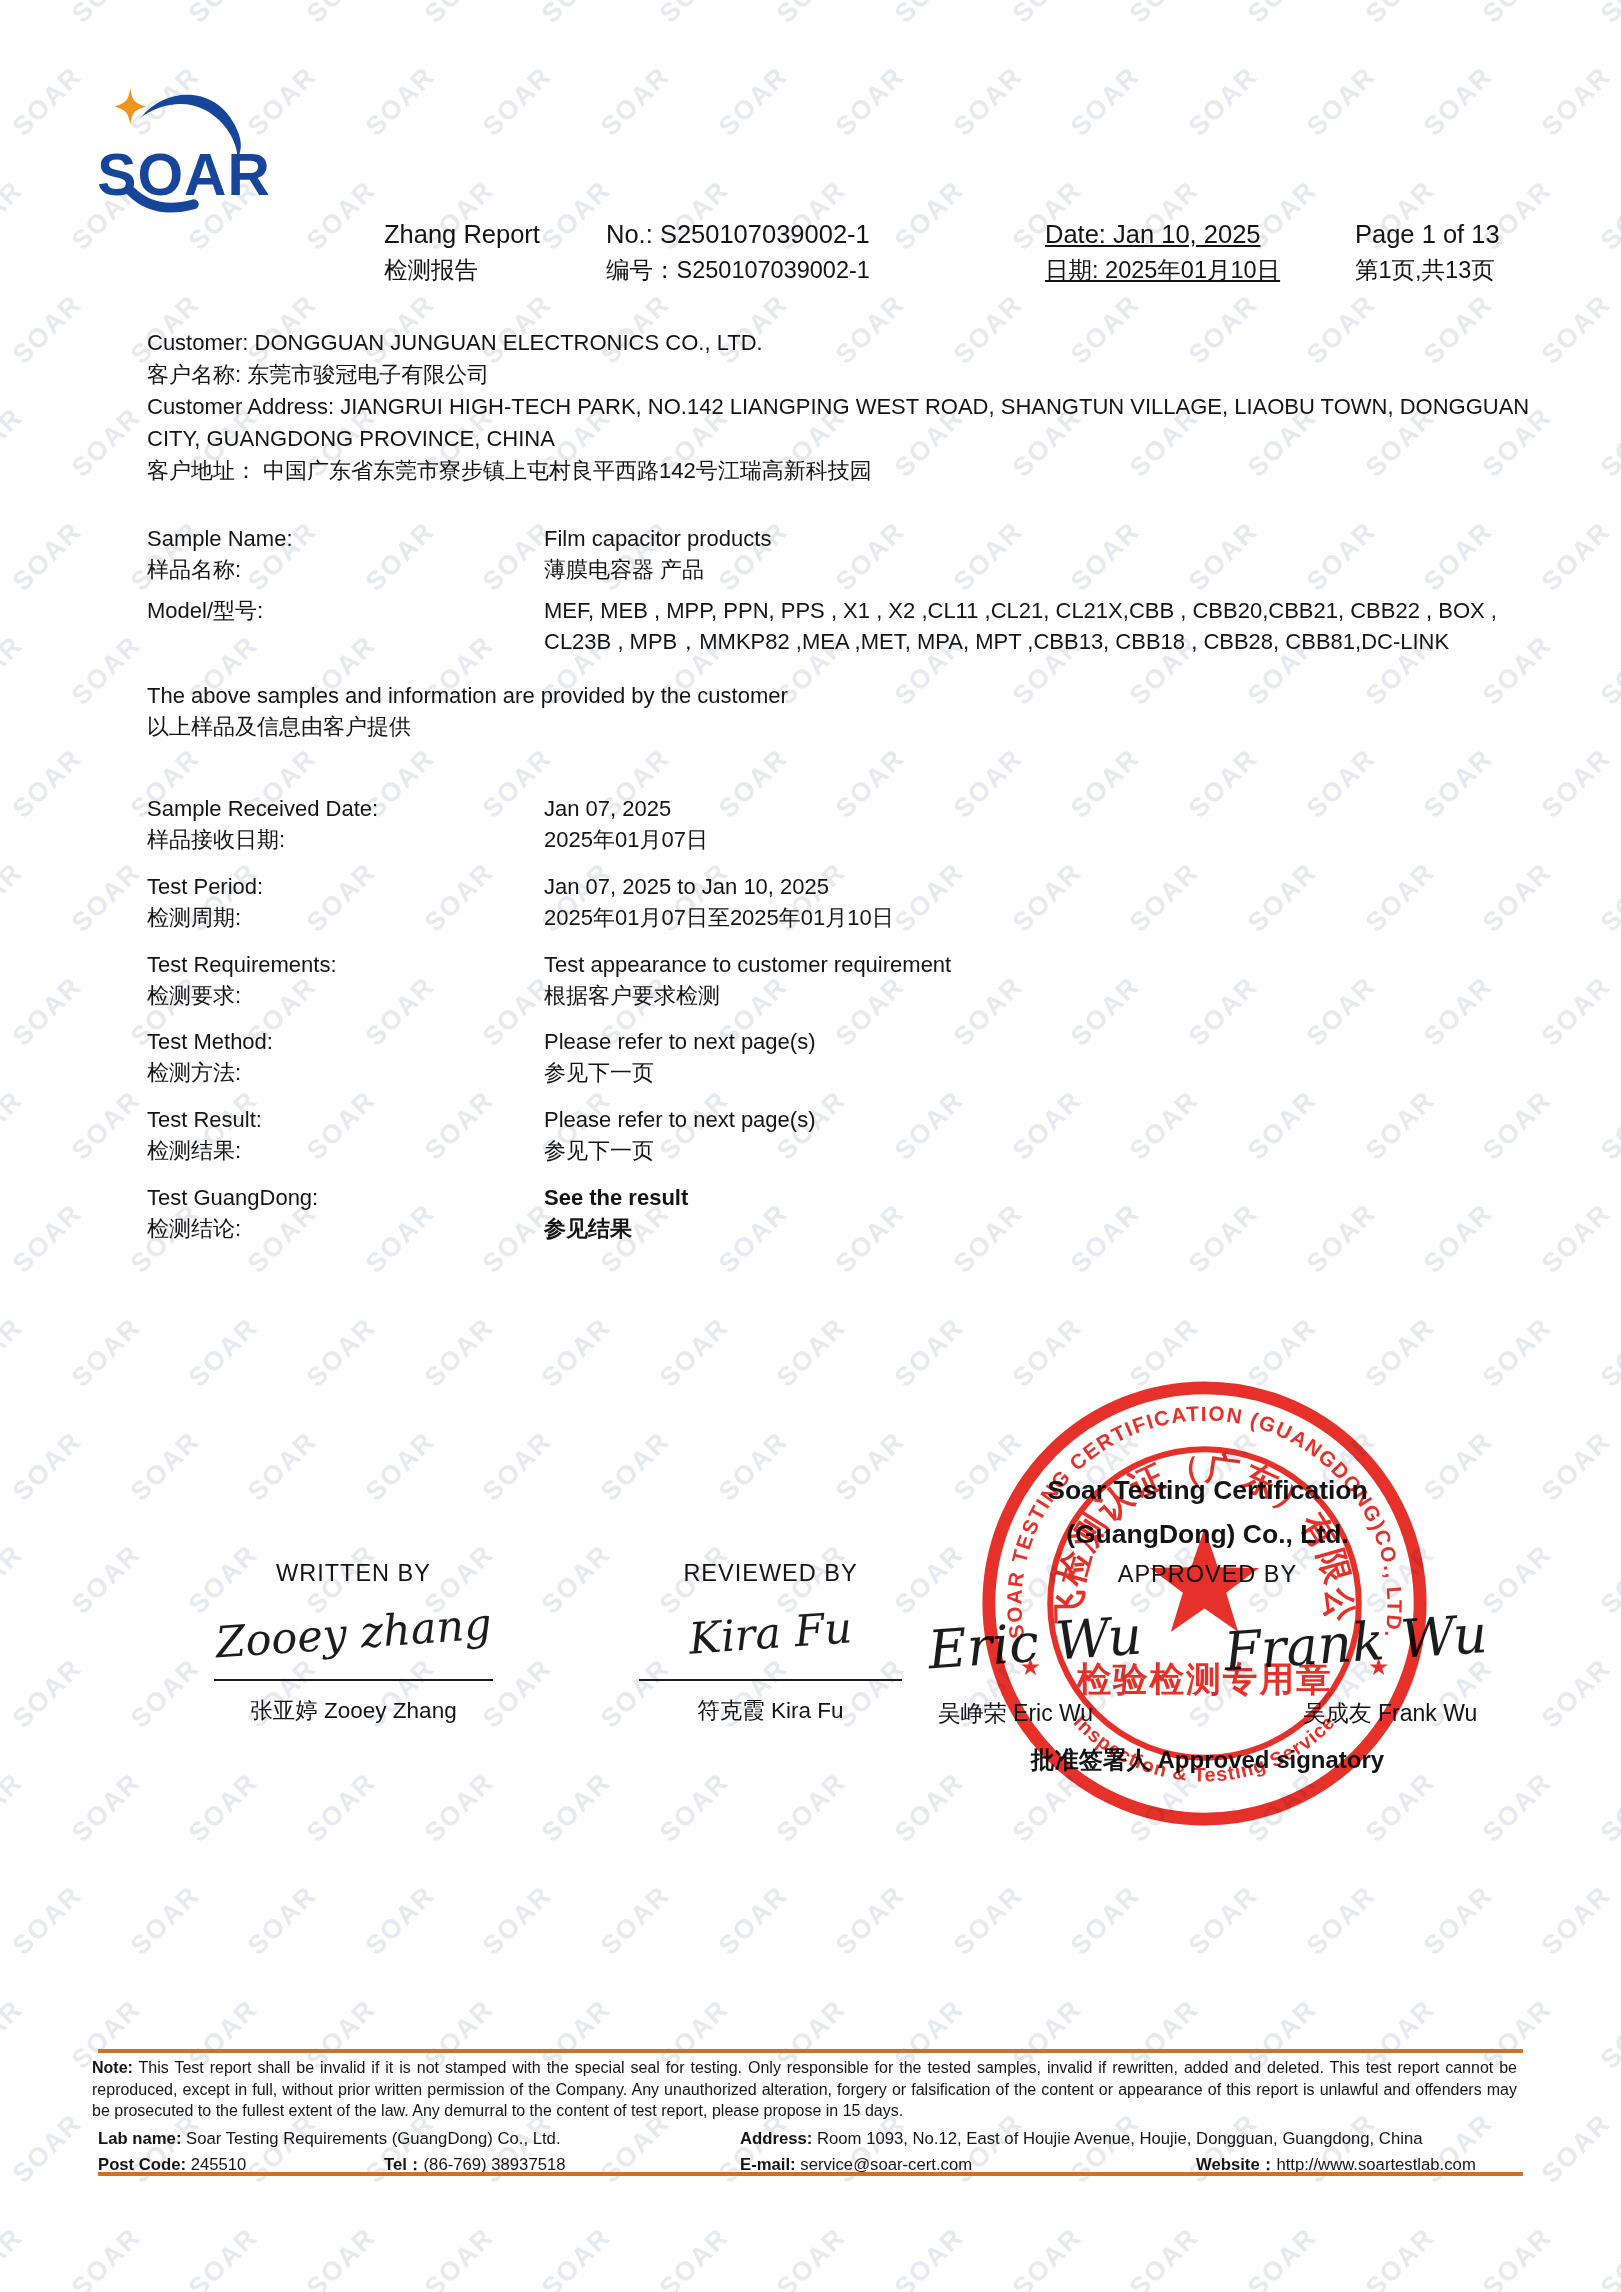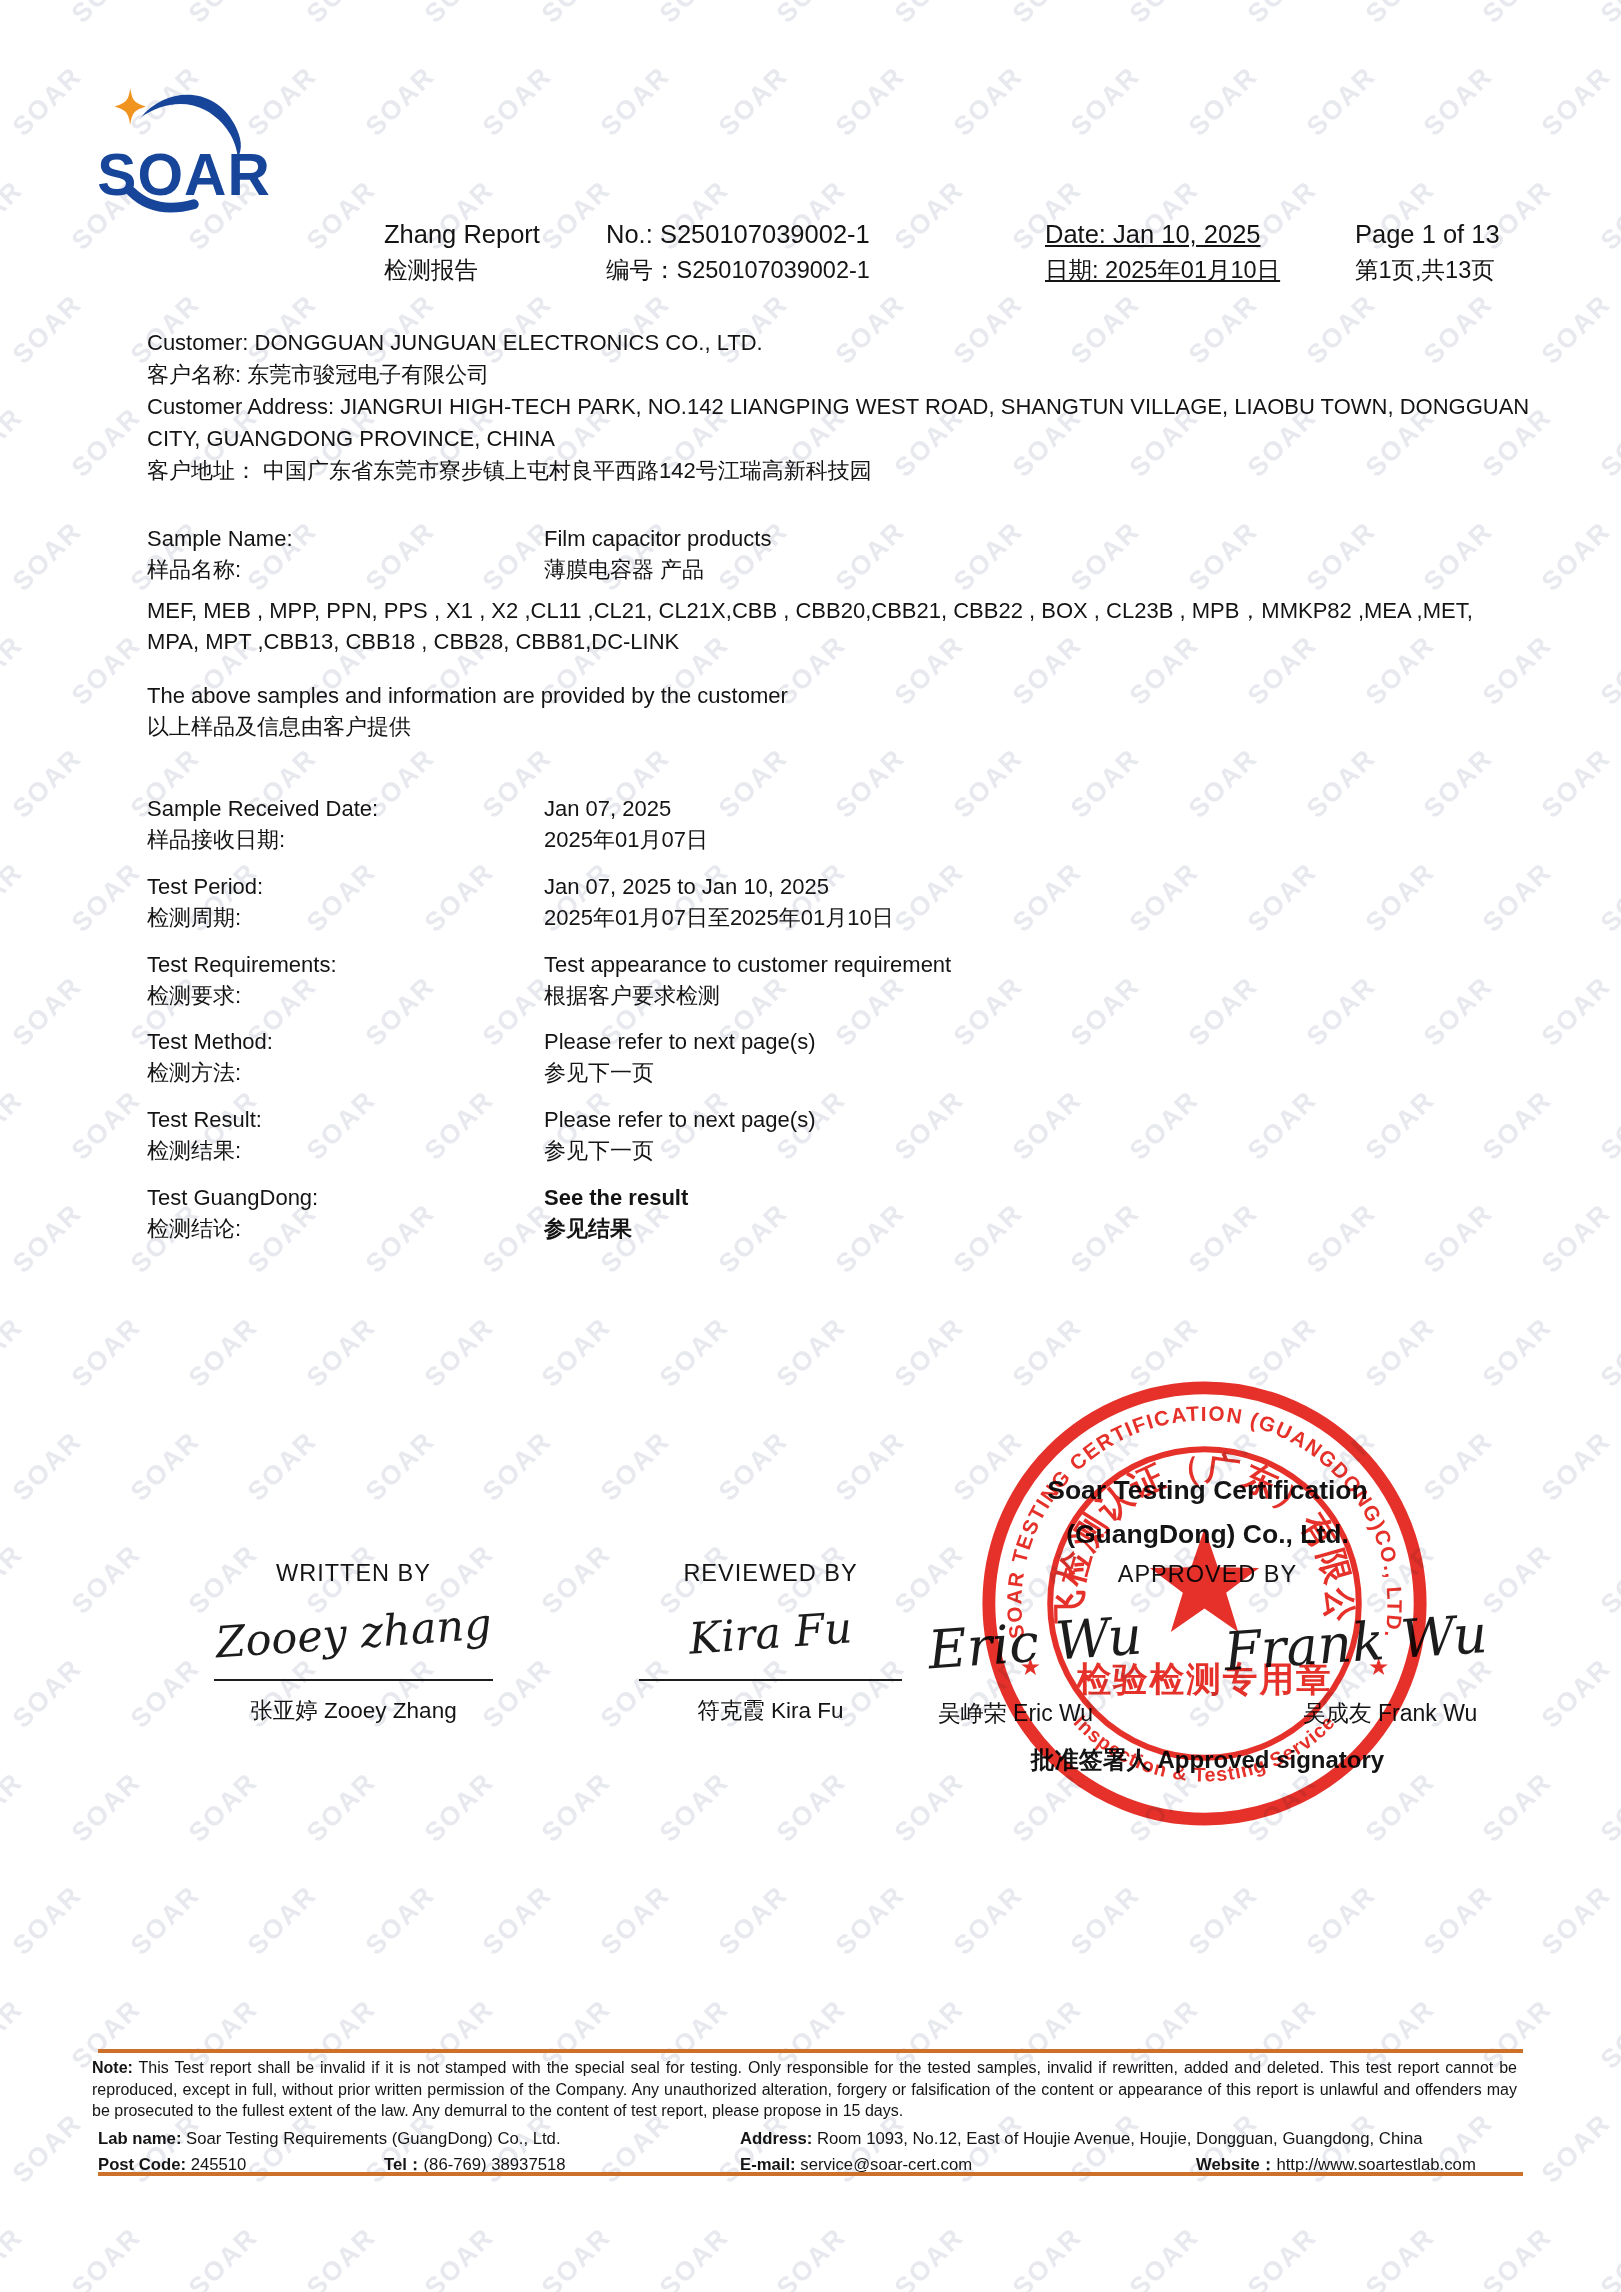--- a/index.html
+++ b/index.html
@@ -431,20 +431,23 @@
         <div>Sample Name:</div>
         <div>样品名称:</div>
       </div>
       <div class="dvalue">
         <div>Film capacitor products</div>
         <div>薄膜电容器 产品</div>
       </div>
     </div>
 
     <div class="drow" style="margin-bottom:0">
+      <div class="dlabel">
+        <div>Model/型号:</div>
+      </div>
       <div class="dvalue">
         <div>MEF, MEB , MPP, PPN, PPS , X1 , X2 ,CL11 ,CL21, CL21X,CBB , CBB20,CBB21, CBB22 , BOX , CL23B , MPB，MMKP82 ,MEA ,MET, MPA, MPT ,CBB13, CBB18 , CBB28, CBB81,DC-LINK</div>
       </div>
     </div>
 
     <div class="provided">
       <div>The above samples and information are provided by the customer</div>
       <div>以上样品及信息由客户提供</div>
     </div>
 

